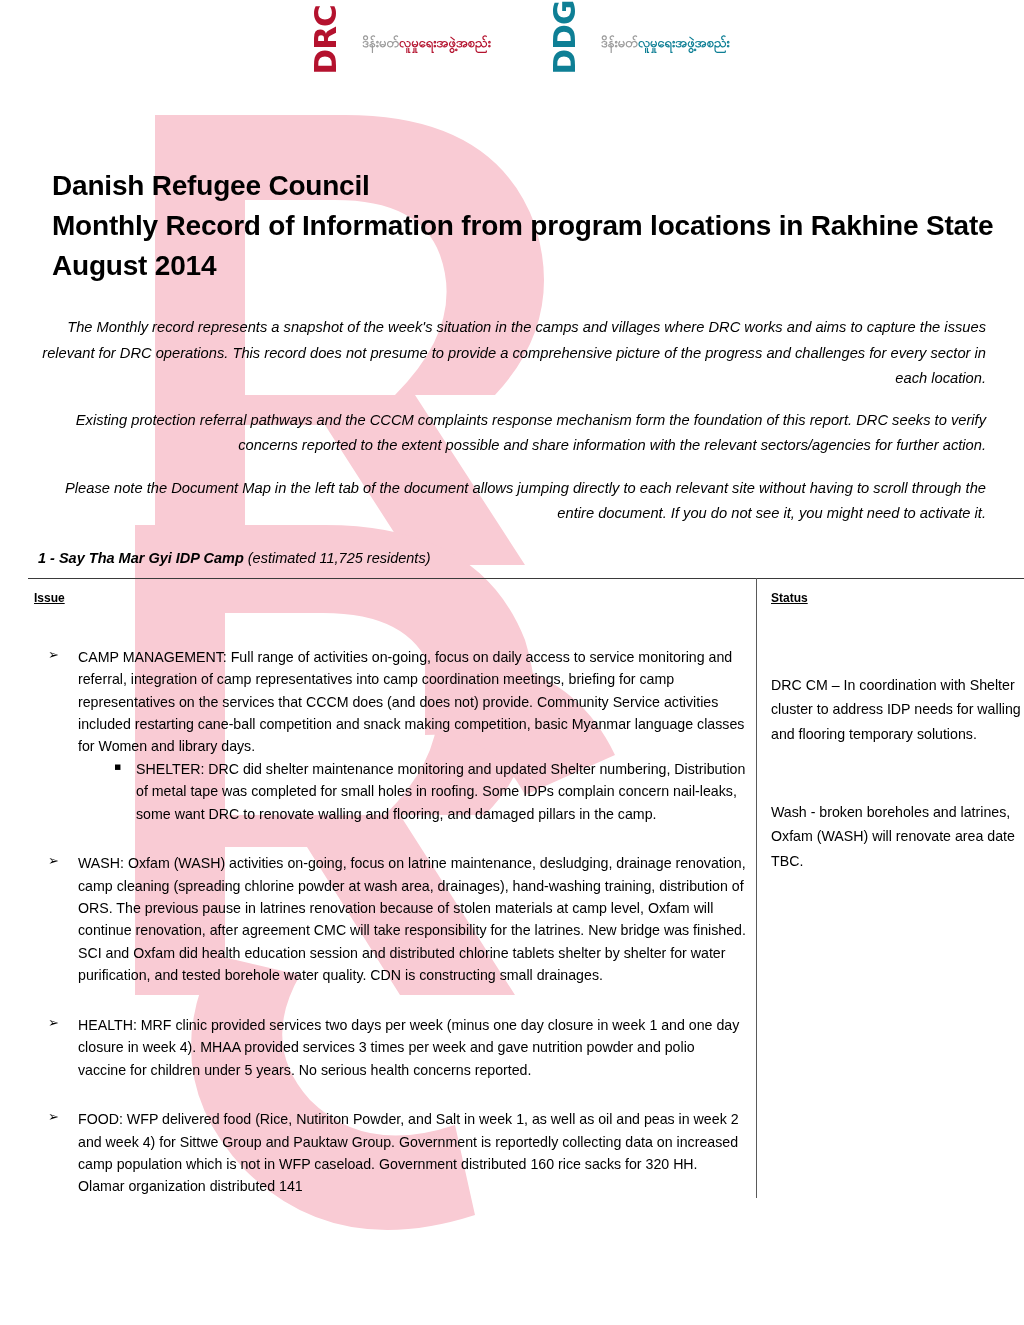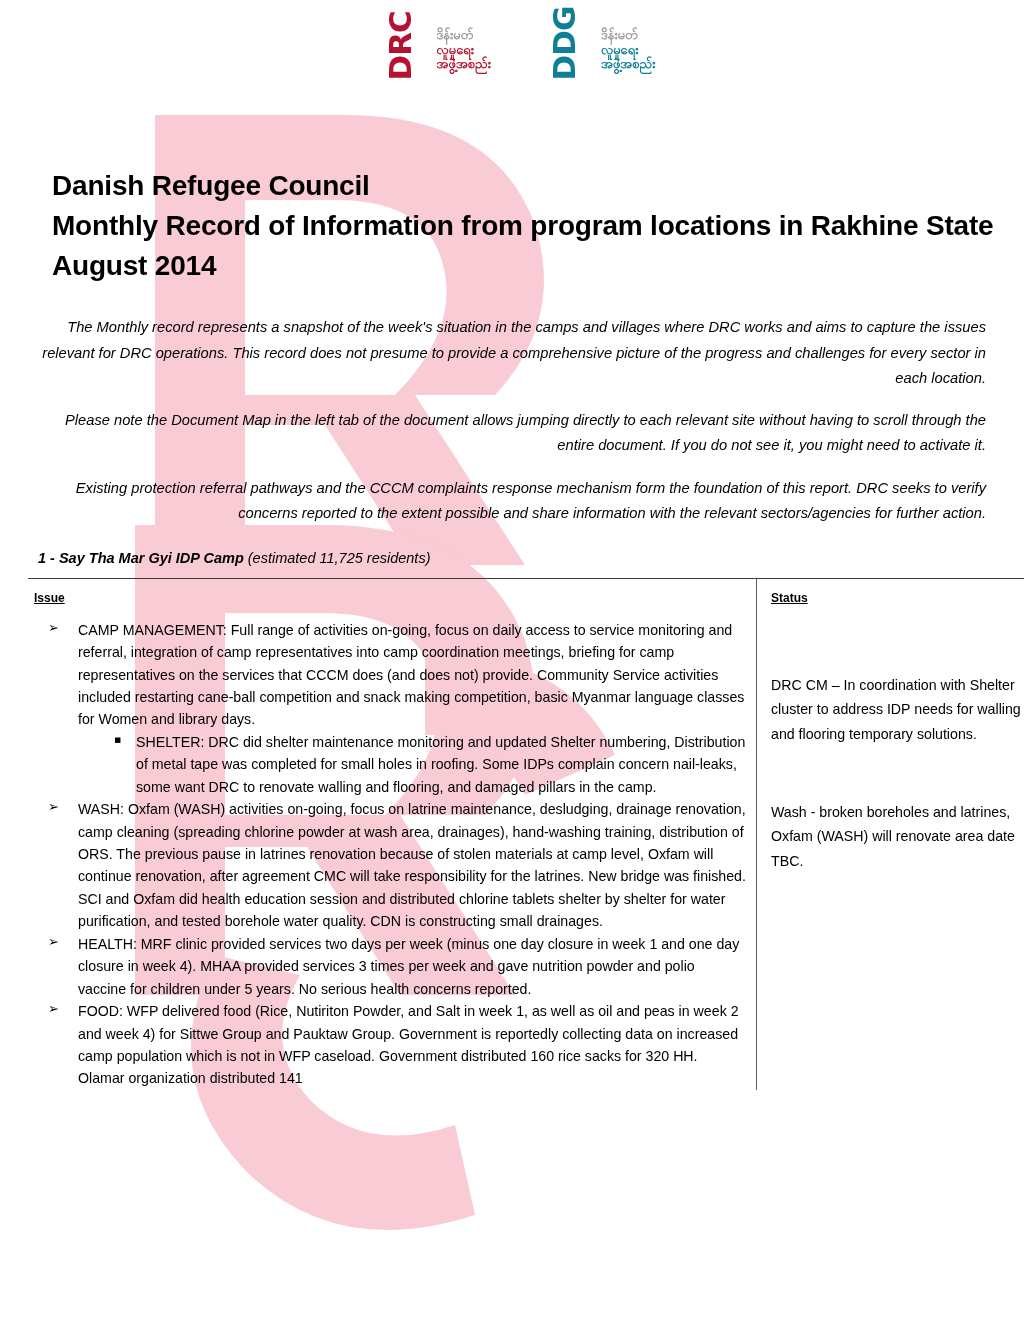--- a/index.html
+++ b/index.html
@@ -41,21 +41,21 @@
     letter-spacing:-1px;
     line-height:1;
     transform:rotate(-90deg);
     transform-origin:center center;
     width:62px;
     text-align:center;
     font-family:"DejaVu Sans", sans-serif;
   }
   .logo-mark.drc{color:#b4122e;}
   .logo-mark.ddg{color:#0e7f95;}
-  .logo-text{display:flex;flex-direction:column;justify-content:center;line-height:1.12;}
+  .logo-text{display:flex;flex-direction:row;justify-content:center;line-height:1.12;}
   .logo-text span{font-size:13px;font-weight:bold;white-space:nowrap;}
   .lt-gray{color:#9b9b9b;}
   .lt-drc{color:#b4122e;}
   .lt-ddg{color:#0e7f95;}
 
   
   .doc-title{
     font-weight:bold;
     font-size:28px;
     line-height:1.42;
@@ -112,20 +112,21 @@
     font-weight:bold;
     text-decoration:underline;
     font-size:12px;
   }
 
   ul.bul{list-style:none;margin:0;padding:0;}
   ul.bul > li{
     position:relative;
     padding-left:44px;
     margin-bottom:0px;
+    margin-top:27px;
   }
   ul.bul > li::before{
     content:"\27A2";
     position:absolute;
     left:14px; top:-1px;
     font-size:13px;
     font-family:"DejaVu Sans", sans-serif;
   }
   ul.sub{list-style:none;margin:0;padding:0;}
   ul.sub > li{
@@ -191,22 +192,22 @@
   </div>
 
   <div class="doc-title">
     <div>Danish Refugee Council</div>
     <div>Monthly Record of Information from program locations in Rakhine State</div>
     <div>August 2014</div>
   </div>
 
   <div class="intro">
     <p>The Monthly record represents a snapshot of the week's situation in the camps and villages where DRC works and aims to capture the issues relevant for DRC operations.  This record does not presume to provide a comprehensive picture of the progress and challenges for every sector in each location.</p>
+    <p>Existing protection referral pathways and the CCCM complaints response mechanism form the foundation of this report. DRC seeks to verify concerns reported to the extent possible and share information with the relevant sectors/agencies for further action.</p>
     <p>Please note the Document Map in the left tab of the document allows jumping directly to each relevant site without having to scroll through the entire document. If you do not see it, you might need to activate it.</p>
-    <p>Existing protection referral pathways and the CCCM complaints response mechanism form the foundation of this report. DRC seeks to verify concerns reported to the extent possible and share information with the relevant sectors/agencies for further action.</p>
   </div>
 
 
   <div class="camp-line">
     <span>1 - Say Tha Mar Gyi IDP Camp </span><span class="est">(estimated 11,725 residents)</span>
   </div>
 
   <table class="tbl">
     <tbody>
         <tr class="head">

